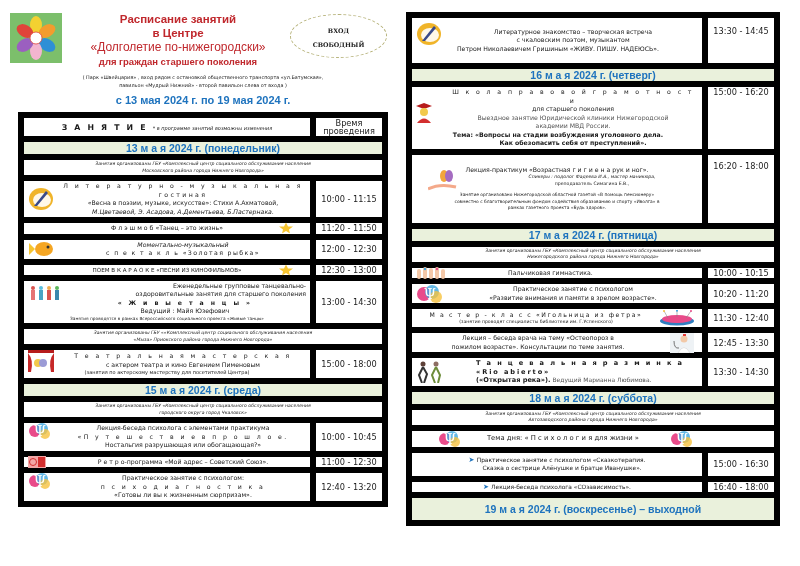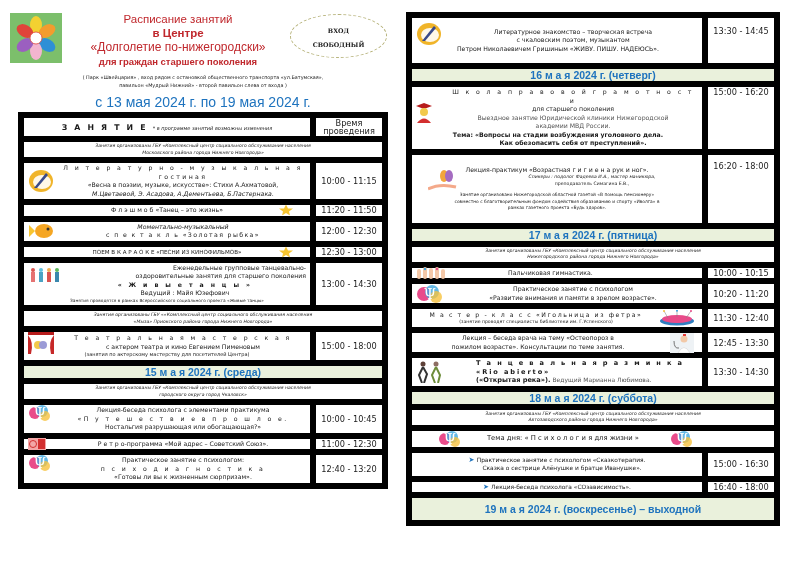--- a/index.html
+++ b/index.html
@@ -7,27 +7,27 @@
   body { position: relative; font-family: "DejaVu Sans", sans-serif; color: #1a1a1a; }
 
   .col { position: absolute; top: 0; }
   #left { left: 18px; width: 370px; }
   #right { left: 406px; width: 374px; }
 
   
   .logo { position: absolute; left: 10px; top: 13px; width: 52px; height: 50px; background: #7cbf6b; }
   .logo svg { width: 52px; height: 50px; }
   .title-block { position: absolute; left: 62px; top: 12px; width: 232px; text-align: center; color: #c0282d; font-family: "Liberation Sans", sans-serif; }
-  .title-block .t1 { font-size: 11.5px; font-weight: normal; line-height: 14px; }
+  .title-block .t1 { font-size: 11.5px; font-weight: bold; line-height: 14px; }
   .title-block .t2 { font-size: 11.5px; font-weight: bold; line-height: 14px; }
   .title-block .t3 { font-size: 12px; font-weight: normal; line-height: 15px; }
   .title-block .t4 { font-size: 9.5px; font-weight: bold; line-height: 12px; margin-top: 1px; }
   .entry-badge { position: absolute; left: 290px; top: 14px; width: 97px; height: 44px; border: 1px dashed #b6b27a; border-radius: 50%; text-align: center; font-family: "DejaVu Serif", serif; font-size: 6.3px; font-weight: bold; color: #222; padding-top: 9px; line-height: 14px; }
   .address { position: absolute; left: 18px; top: 74px; width: 370px; text-align: center; font-size: 4.9px; line-height: 7.5px; color: #222; }
-  .week { position: absolute; left: 18px; top: 94px; width: 370px; text-align: center; font-family: "Liberation Sans", sans-serif; font-size: 14px; font-weight: normal; color: #1e73be; }
+  .week { position: absolute; left: 18px; top: 94px; width: 370px; text-align: center; font-family: "Liberation Sans", sans-serif; font-size: 11px; font-weight: bold; color: #1e73be; }
 
   table.sched { border-collapse: collapse; width: 100%; table-layout: fixed; }
   table.sched td { border: 6px solid #000000; vertical-align: middle; }
   td.time { width: 72px; text-align: center; font-size: 8.2px; color: #1a1a1a; white-space: nowrap; }
   #right td.time { width: 72px; }
   .hdr-main { text-align: center; font-size: 7.8px; font-weight: bold; letter-spacing: 2.2px; height: 24px; }
   .hdr-main .note { font-size: 5px; font-weight: normal; font-style: italic; letter-spacing: 0; }
   .hdr-time { text-align: center; font-size: 6px; line-height: 8px; }
   .day { background: #eaf1dc; text-align: center; color: #1e73be; font-family: "Liberation Sans", sans-serif; font-weight: bold; font-size: 10.5px; height: 17px; }
   .org { text-align: center; font-size: 4.6px; font-style: italic; line-height: 6.5px; padding: 1px 4px; color: #222; }
@@ -87,20 +87,23 @@
         <span>З А Н Я Т И Е</span>
         <span class="note">* в программе занятий возможны изменения</span>
       </td>
       <td class="time hdr-time">
         <div>Время</div>
         <div>проведения</div>
       </td>
     </tr>
 
     <tr>
+          <td colspan="2" class="day">13  м а я  2024 г. (понедельник)</td>
+        </tr>
+    <tr>
           <td colspan="2" class="org">
       <div>Занятия организованы  ГБУ  «Комплексный центр социального обслуживания населения</div>
       <div>Московского  района города Нижнего Новгорода»</div>
     </td>
         </tr>
     <tr>
       <td class="act with-icon" style="height:33px;">
         <span class="ico">
           <svg width="26" height="24" viewBox="0 0 26 24">
                 <ellipse cx="13" cy="12" rx="12" ry="11" fill="#f0b429"></ellipse>

